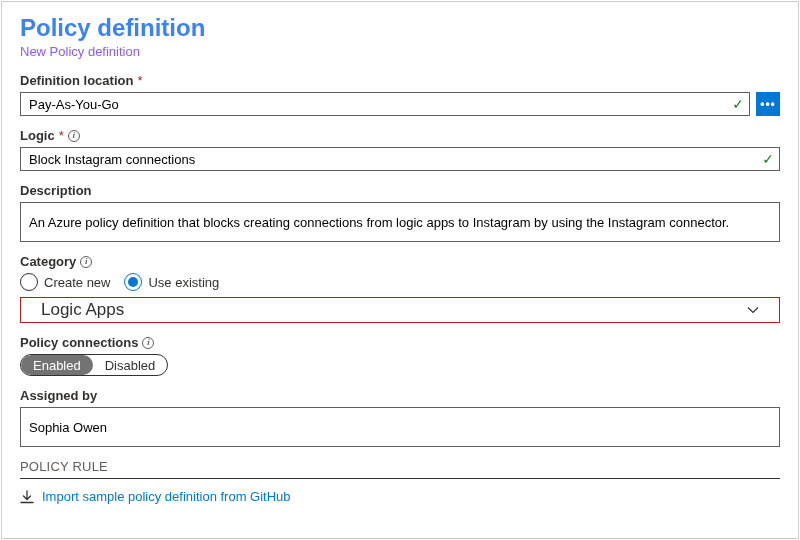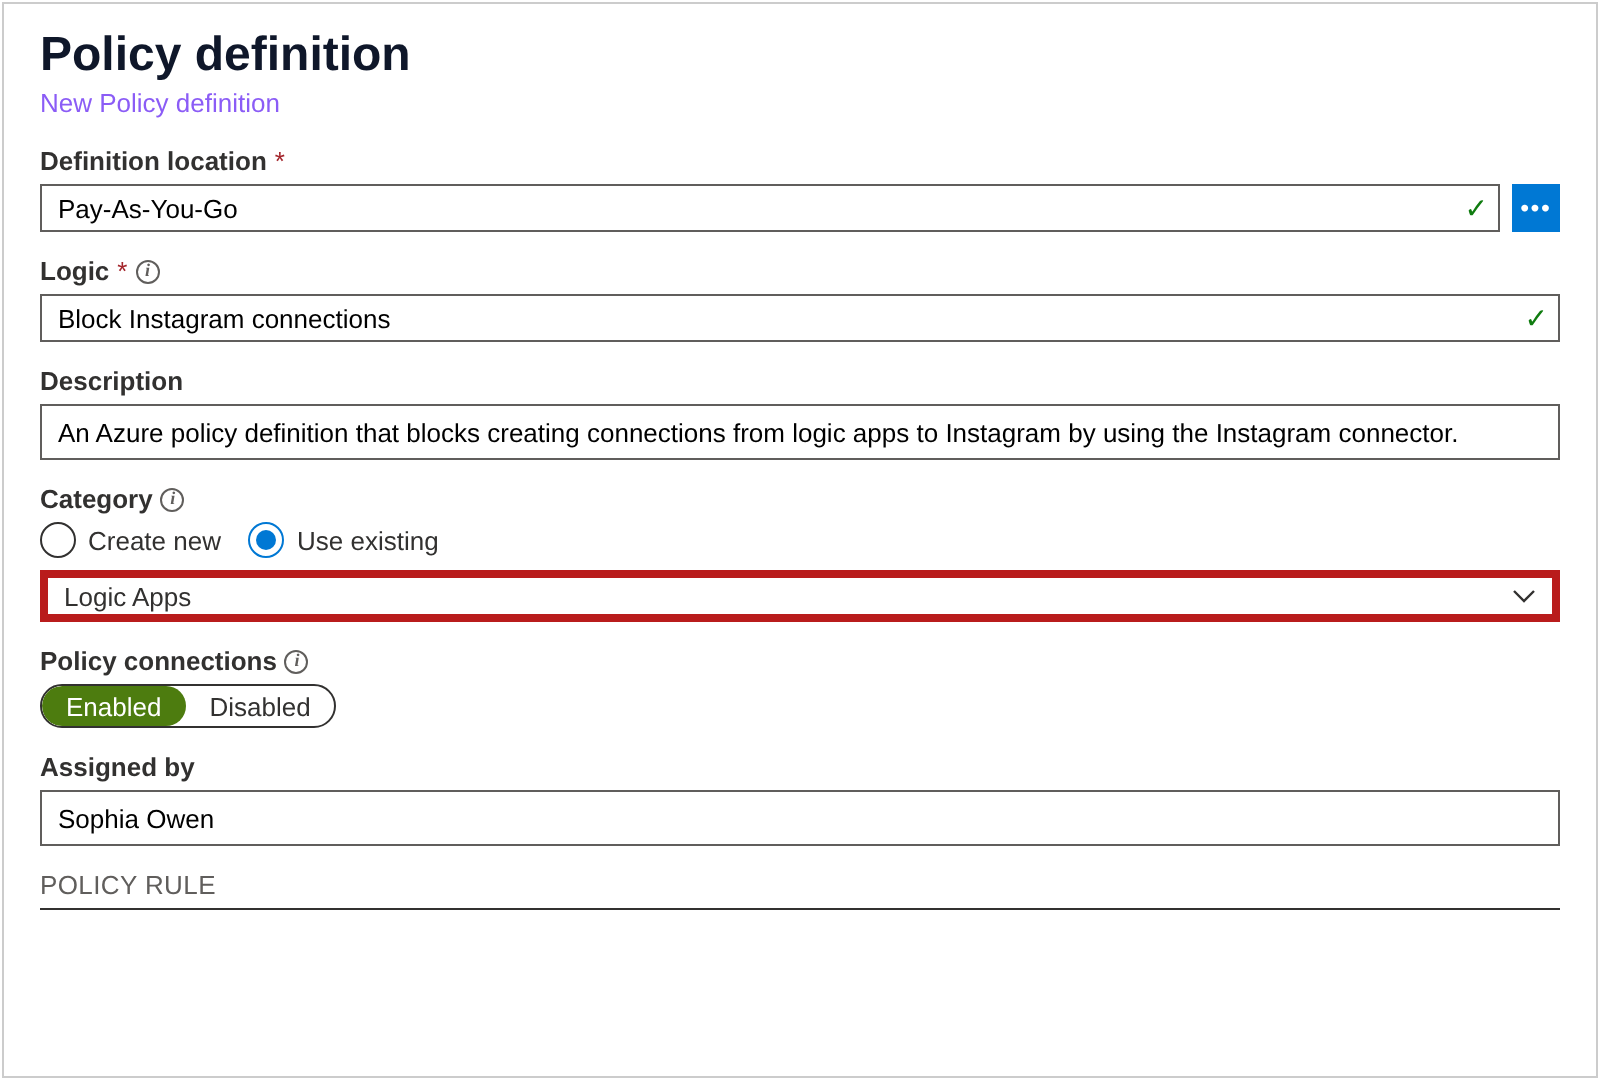--- a/index.html
+++ b/index.html
@@ -15,21 +15,21 @@
     .page {
       border: 1px solid #ccc;
       width: 798px;
       height: 538px;
       padding: 12px 18px 0 18px;
       margin: 1px;
     }
     h1 {
       font-size: 24px;
       font-weight: 600;
-      color: #0f172a;
+      color: #3b82f6;
       margin-bottom: 2px;
     }
     .subtitle {
       font-size: 13px;
       color: #8b5cf6;
       margin-bottom: 14px;
     }
     .section-header {
       font-size: 13px;
       color: #605e5c;
@@ -90,21 +90,21 @@
       display: flex;
       align-items: center;
       justify-content: center;
       font-size: 12px;
       font-weight: bold;
       cursor: pointer;
       letter-spacing: 1px;
     }
     .desc-input {
       width: 100%;
-      height: 28px;
+      height: 40px;
       border: 1px solid #605e5c;
       padding: 12px 8px;
       font-size: 13px;
       font-family: inherit;
     }
     .radio-row {
       display: flex;
       gap: 14px;
       align-items: center;
       margin-bottom: 6px;
@@ -125,26 +125,26 @@
     }
     .radio-circle.checked { border-color: #0078d4; }
     .radio-dot {
       width: 10px; height: 10px;
       background: #0078d4;
       border-radius: 50%;
     }
     .select-box {
       width: 100%;
       height: 26px;
-      border: 4px solid #b91c1c;
+      border: 1px solid #b91c1c;
       display: flex;
       align-items: center;
       justify-content: space-between;
-      padding: 0 8px;
-      font-size: 13px;
+      padding: 0 20px;
+      font-size: 17px;
       cursor: pointer;
     }
     .chevron {
       width: 12px; height: 12px;
     }
     .toggle-pill {
       display: inline-flex;
       border: 1px solid #323130;
       border-radius: 14px;
       overflow: hidden;
@@ -152,21 +152,21 @@
       align-items: stretch;
     }
     .toggle-seg {
       padding: 0 12px;
       font-size: 13px;
       display: flex;
       align-items: center;
       cursor: pointer;
     }
     .toggle-seg.active {
-      background: #4d7c0f;
+      background: #737373;
       color: #fff;
       border-radius: 14px;
     }
     .section-header.rule {
       margin-top: 6px;
       margin-bottom: 10px;
     }
     .import-link {
       display: flex;
       align-items: center;
@@ -257,14 +257,20 @@
 
   <div class="field">
     <div class="field-label">
       <span>Assigned by</span>
     </div>
     <input class="desc-input" type="text" value="Sophia Owen" style="">
   </div>
 
   <div class="section-header rule">POLICY RULE</div>
 
+  <div class="import-link">
+    <svg class="dl-icon" viewBox="0 0 14 14">
+      <path d="M7 1 L7 9 M3.5 6 L7 9.5 L10.5 6 M1 12.5 L13 12.5" stroke="#323130" stroke-width="1.3" fill="none" stroke-linecap="round"></path>
+    </svg>
+    <span>Import sample policy definition from GitHub</span>
+  </div>
 
 </div>
 
 </body></html>

